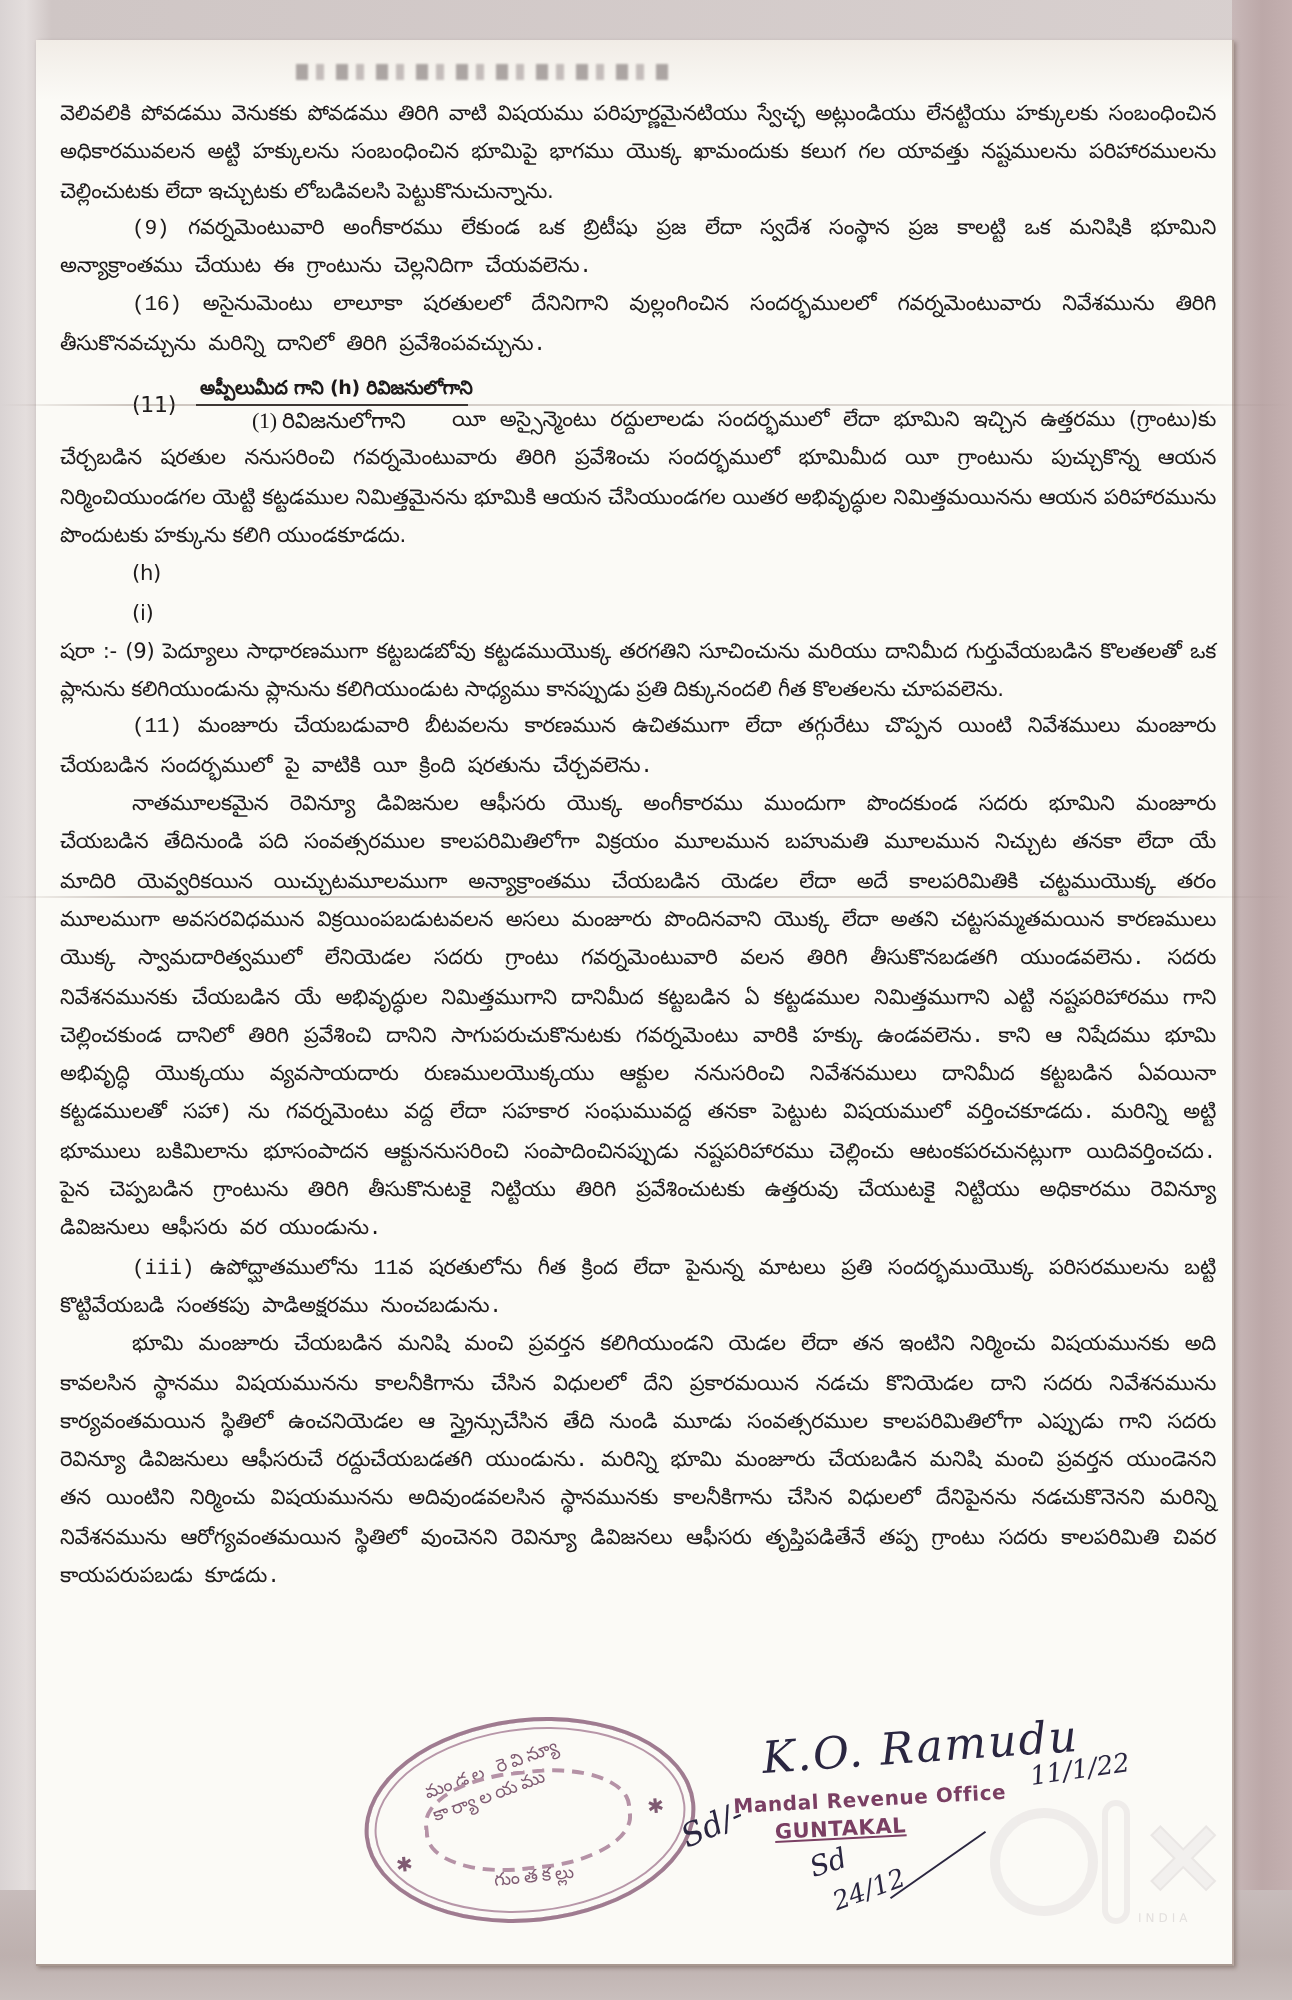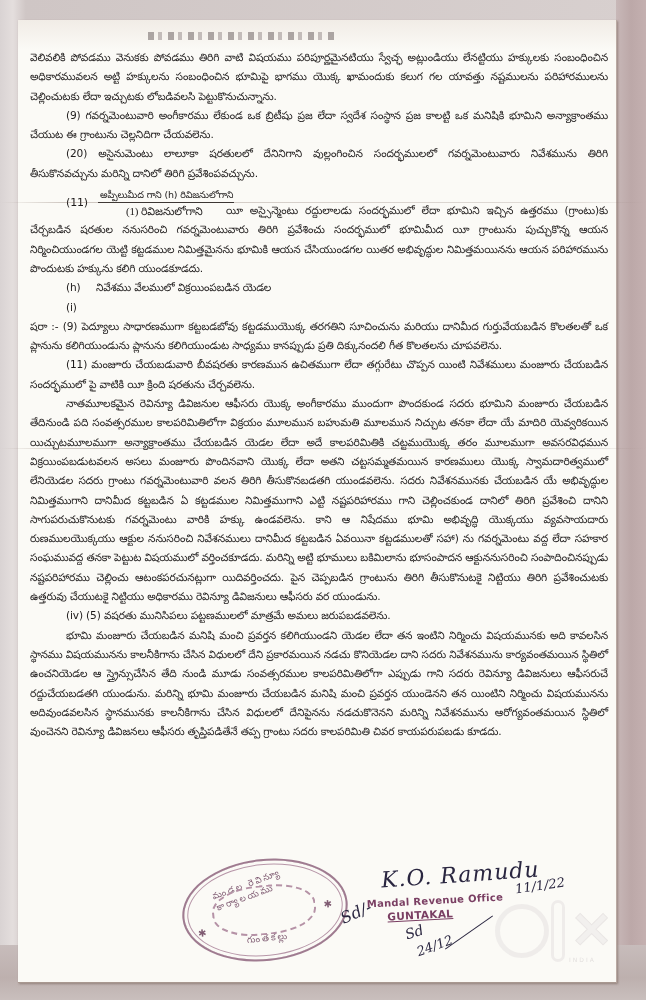--- a/index.html
+++ b/index.html
@@ -66,21 +66,21 @@
       color: #1d1a1a;
       font-size: 10.6px;
       line-height: 19.3px;
       letter-spacing: -0.15px;
     }
     .p {
       margin: 0;
       text-align: justify;
       text-align-last: left;
     }
-    .indent { text-indent: 36px; }
+    .indent { text-indent: 36px; font-family: Liberation Mono, monospace; }
     .sub {
       padding-left: 36px;
       display: flex;
     }
     .sub .marker { width: 30px; flex: 0 0 30px; }
     .frac-line {
       position: relative;
       height: 38px;
     }
     .frac-num {
@@ -88,20 +88,21 @@
       left: 36px;
       top: 0;
       font-size: 11px;
     }
     .frac-num .num {
       position: absolute;
       left: 34px;
       top: 2px;
       white-space: nowrap;
       font-size: 9.5px;
+      font-weight: bold;
     }
     .frac-num .bar {
       position: absolute;
       left: 32px;
       top: 19px;
       width: 136px;
       border-top: 1px solid #222;
     }
     .frac-num .den {
       position: absolute;
@@ -248,56 +249,55 @@
 
   <div class="text">
     <p class="p">వెలివలికి పోవడము వెనుకకు పోవడము తిరిగి వాటి విషయము పరిపూర్ణమైనటియు స్వేచ్ఛ అట్లుండియు లేనట్టియు హక్కులకు సంబంధించిన అధికారమువలన అట్టి హక్కులను సంబంధించిన భూమిపై భాగము యొక్క ఖామందుకు కలుగ గల యావత్తు నష్టములను పరిహారములను చెల్లించుటకు లేదా ఇచ్చుటకు లోబడివలసి పెట్టుకొనుచున్నాను.</p>
 
     <p class="p indent">
       <span>(9)</span>
       <span>గవర్నమెంటువారి అంగీకారము లేకుండ ఒక బ్రిటీషు ప్రజ లేదా స్వదేశ సంస్థాన ప్రజ కాలట్టి ఒక మనిషికి భూమిని అన్యాక్రాంతము చేయుట ఈ గ్రాంటును చెల్లనిదిగా చేయవలెను.</span>
     </p>
 
     <p class="p indent">
-      <span>(20)</span>
+      <span>(16)</span>
       <span>అసైనుమెంటు లాలూకా షరతులలో దేనినిగాని వుల్లంగించిన సందర్భములలో గవర్నమెంటువారు నివేశమును తిరిగి తీసుకొనవచ్చును మరిన్ని దానిలో తిరిగి ప్రవేశింపవచ్చును.</span>
     </p>
 
     <div class="frac-line">
       <div class="frac-num">
         <span class="label">(11)</span>
         <span class="num">అప్పీలుమీద గాని (h) రివిజనులోగాని</span>
         <span class="bar"></span>
         <span class="den">(1) రివిజనులోగాని</span>
       </div>
     </div>
     <p class="p" style="margin-top:-20px; text-indent:196px;">యీ అస్సైన్మెంటు రద్దులాలడు సందర్భములో లేదా భూమిని ఇచ్చిన ఉత్తరము (గ్రాంటు)కు చేర్చబడిన షరతుల ననుసరించి గవర్నమెంటువారు తిరిగి ప్రవేశించు సందర్భములో భూమిమీద యీ గ్రాంటును పుచ్చుకొన్న ఆయన నిర్మించియుండగల యెట్టి కట్టడముల నిమిత్తమైనను భూమికి ఆయన చేసియుండగల యితర అభివృద్ధుల నిమిత్తమయినను ఆయన పరిహారమును పొందుటకు హక్కును కలిగి యుండకూడదు.</p>
 
     <div class="sub">
       <span class="marker">(h)</span>
-      <span>నివేశము వేలములో విక్రయింపబడిన యెడల</span>
     </div>
     <div class="sub">
       <span class="marker">(i)</span>
     </div>
 
     <p class="p">షరా :- (9) పెద్యూలు సాధారణముగా కట్టబడబోవు కట్టడముయొక్క తరగతిని సూచించును మరియు దానిమీద గుర్తువేయబడిన కొలతలతో ఒక ప్లానును కలిగియుండును ప్లానును కలిగియుండుట సాధ్యము కానప్పుడు ప్రతి దిక్కునందలి గీత కొలతలను చూపవలెను.</p>
 
     <p class="p indent">
       <span>(11)</span>
-      <span>మంజూరు చేయబడువారి బీవషరతు కారణమున ఉచితముగా లేదా తగ్గురేటు చొప్పన యింటి నివేశములు మంజూరు చేయబడిన సందర్భములో పై వాటికి యీ క్రింది షరతును చేర్చవలెను.</span>
+      <span>మంజూరు చేయబడువారి బీటవలను కారణమున ఉచితముగా లేదా తగ్గురేటు చొప్పన యింటి నివేశములు మంజూరు చేయబడిన సందర్భములో పై వాటికి యీ క్రింది షరతును చేర్చవలెను.</span>
     </p>
 
     <p class="p indent">నాతమూలకమైన రెవిన్యూ డివిజనుల ఆఫీసరు యొక్క అంగీకారము ముందుగా పొందకుండ సదరు భూమిని మంజూరు చేయబడిన తేదినుండి పది సంవత్సరముల కాలపరిమితిలోగా విక్రయం మూలమున బహుమతి మూలమున నిచ్చుట తనకా లేదా యే మాదిరి యెవ్వరికయిన యిచ్చుటమూలముగా అన్యాక్రాంతము చేయబడిన యెడల లేదా అదే కాలపరిమితికి చట్టముయొక్క తరం మూలముగా అవసరవిధమున విక్రయింపబడుటవలన అసలు మంజూరు పొందినవాని యొక్క లేదా అతని చట్టసమ్మతమయిన కారణములు యొక్క స్వామదారిత్వములో లేనియెడల సదరు గ్రాంటు గవర్నమెంటువారి వలన తిరిగి తీసుకొనబడతగి యుండవలెను. సదరు నివేశనమునకు చేయబడిన యే అభివృద్ధుల నిమిత్తముగాని దానిమీద కట్టబడిన ఏ కట్టడముల నిమిత్తముగాని ఎట్టి నష్టపరిహారము గాని చెల్లించకుండ దానిలో తిరిగి ప్రవేశించి దానిని సాగుపరుచుకొనుటకు గవర్నమెంటు వారికి హక్కు ఉండవలెను. కాని ఆ నిషేదము భూమి అభివృద్ధి యొక్కయు వ్యవసాయదారు రుణములయొక్కయు ఆక్టుల ననుసరించి నివేశనములు దానిమీద కట్టబడిన ఏవయినా కట్టడములతో సహా) ను గవర్నమెంటు వద్ద లేదా సహకార సంఘమువద్ద తనకా పెట్టుట విషయములో వర్తించకూడదు. మరిన్ని అట్టి భూములు బకిమిలాను భూసంపాదన ఆక్టుననుసరించి సంపాదించినప్పుడు నష్టపరిహారము చెల్లించు ఆటంకపరచునట్లుగా యిదివర్తించదు. పైన చెప్పబడిన గ్రాంటును తిరిగి తీసుకొనుటకై నిట్టియు తిరిగి ప్రవేశించుటకు ఉత్తరువు చేయుటకై నిట్టియు అధికారము రెవిన్యూ డివిజనులు ఆఫీసరు వర యుండును.</p>
 
-
     <p class="p indent">
-      <span>(iv)</span>
-      <span>(5) వషరతు మునిసిపలు పట్టణములలో మాత్రమే అమలు జరుపబడవలెను.</span>
+      <span>(iii)</span>
+      <span>ఉపోద్ఘాతములోను 11వ షరతులోను గీత క్రింద లేదా పైనున్న మాటలు ప్రతి సందర్భముయొక్క పరిసరములను బట్టి కొట్టివేయబడి సంతకపు పాడిఅక్షరము నుంచబడును.</span>
     </p>
+
 
 
     <p class="p indent">భూమి మంజూరు చేయబడిన మనిషి మంచి ప్రవర్తన కలిగియుండని యెడల లేదా తన ఇంటిని నిర్మించు విషయమునకు అది కావలసిన స్థానము విషయమునను కాలనీకిగాను చేసిన విధులలో దేని ప్రకారమయిన నడచు కొనియెడల దాని సదరు నివేశనమును కార్యవంతమయిన స్థితిలో ఉంచనియెడల ఆ స్త్రైన్సుచేసిన తేది నుండి మూడు సంవత్సరముల కాలపరిమితిలోగా ఎప్పుడు గాని సదరు రెవిన్యూ డివిజనులు ఆఫీసరుచే రద్దుచేయబడతగి యుండును. మరిన్ని భూమి మంజూరు చేయబడిన మనిషి మంచి ప్రవర్తన యుండెనని తన యింటిని నిర్మించు విషయమునను అదివుండవలసిన స్థానమునకు కాలనీకిగాను చేసిన విధులలో దేనిపైనను నడచుకొనెనని మరిన్ని నివేశనమును ఆరోగ్యవంతమయిన స్థితిలో వుంచెనని రెవిన్యూ డివిజనలు ఆఫీసరు తృప్తిపడితేనే తప్ప గ్రాంటు సదరు కాలపరిమితి చివర కాయపరుపబడు కూడదు.</p>
   </div>
 </div>
 
 <div class="fold-line" style="top:202px;"></div>
 <div class="fold-line" style="top:448px;"></div>
 
 <div class="stamp">

